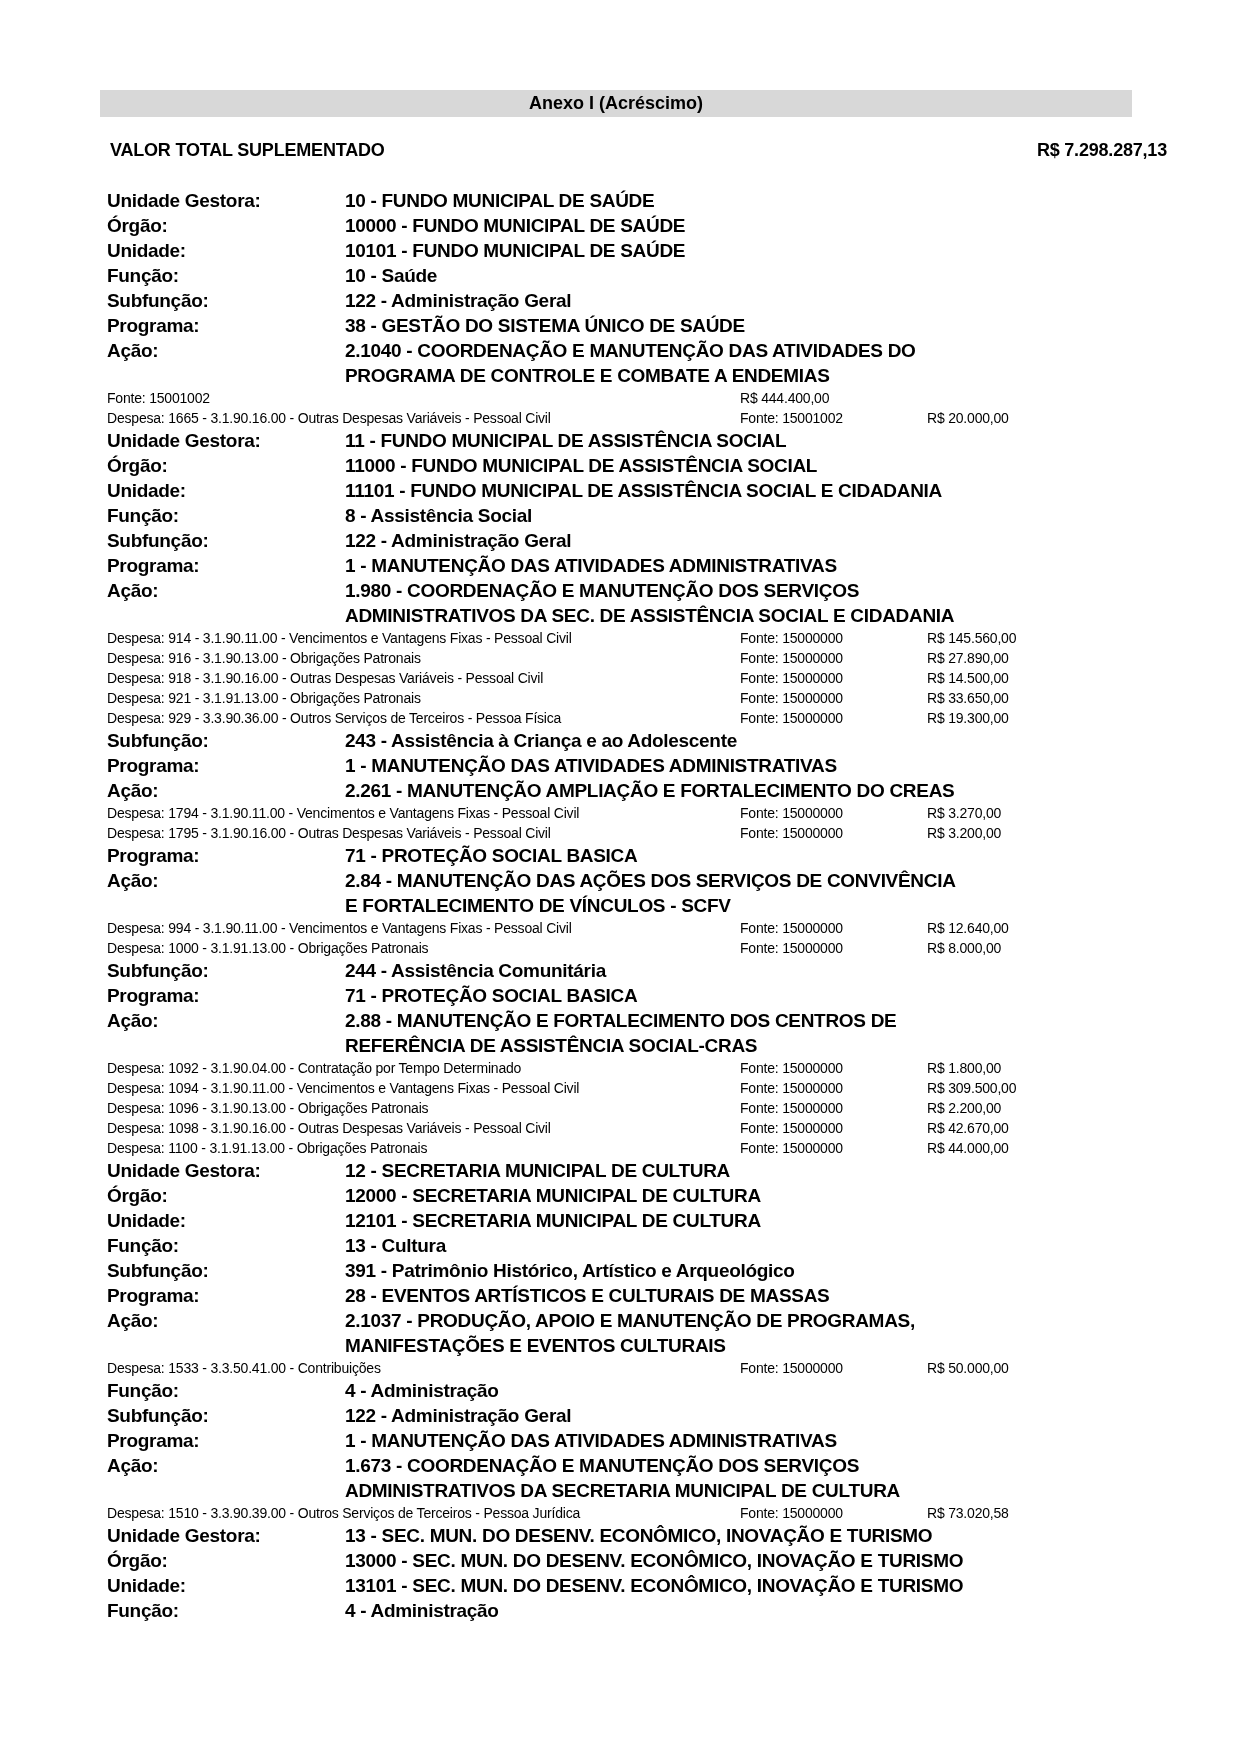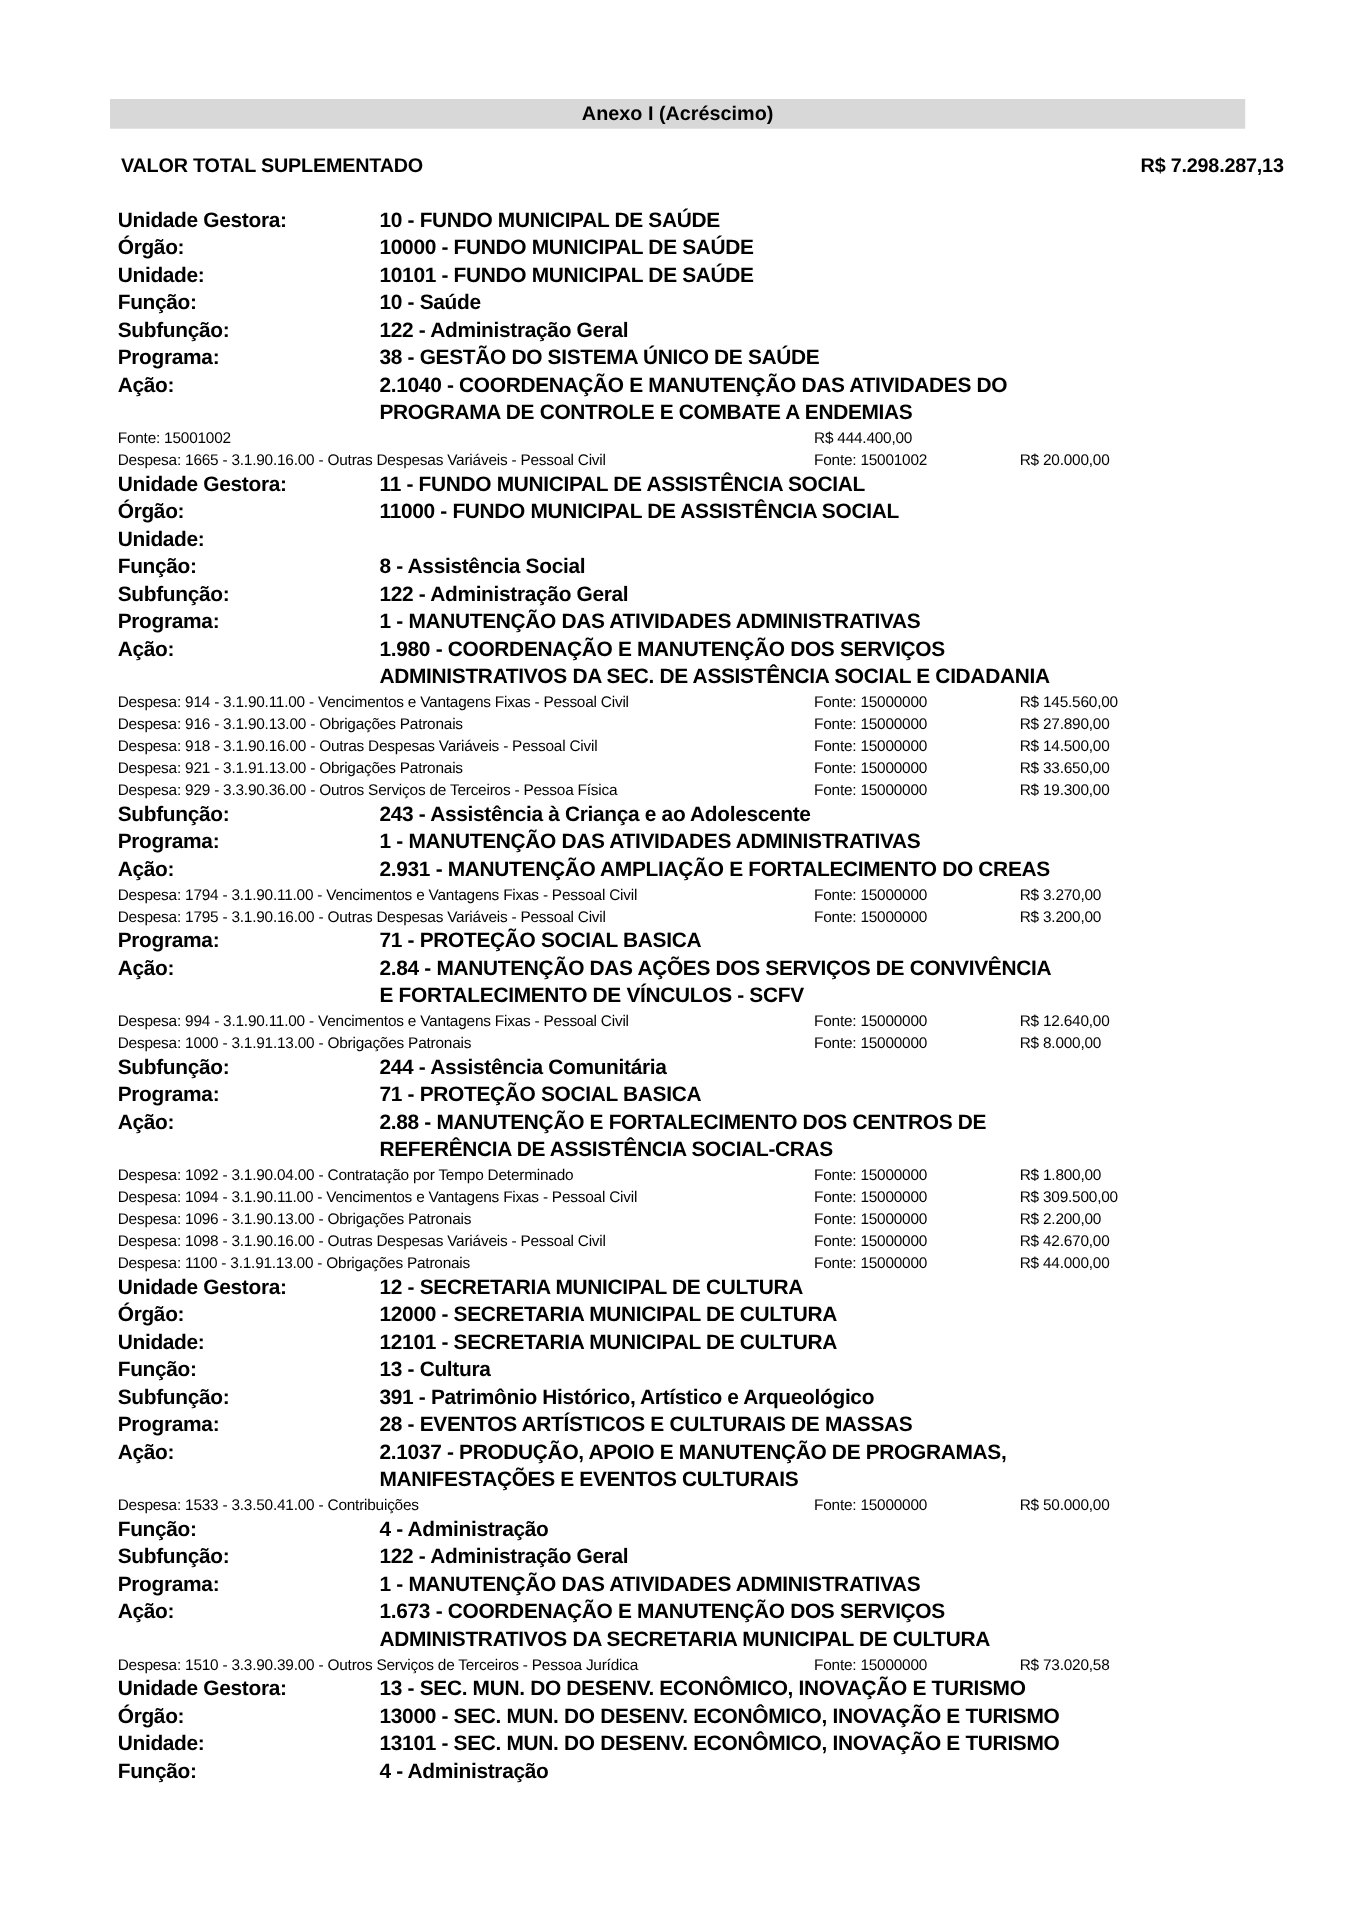--- a/index.html
+++ b/index.html
@@ -113,20 +113,21 @@
       <div class="row-field">
         <span class="label">Unidade Gestora:</span>
         <span class="value">11 - FUNDO MUNICIPAL DE ASSISTÊNCIA SOCIAL</span>
       </div>
       <div class="row-field">
         <span class="label">Órgão:</span>
         <span class="value">11000 - FUNDO MUNICIPAL DE ASSISTÊNCIA SOCIAL</span>
       </div>
       <div class="row-field">
         <span class="label">Unidade:</span>
+        <span class="value">11101 - FUNDO MUNICIPAL DE ASSISTÊNCIA SOCIAL E CIDADANIA</span>
       </div>
       <div class="row-field">
         <span class="label">Função:</span>
         <span class="value">8 - Assistência Social</span>
       </div>
       <div class="row-field">
         <span class="label">Subfunção:</span>
         <span class="value">122 - Administração Geral</span>
       </div>
       <div class="row-field">
@@ -166,21 +167,21 @@
       <div class="row-field">
         <span class="label">Subfunção:</span>
         <span class="value">243 - Assistência à Criança e ao Adolescente</span>
       </div>
       <div class="row-field">
         <span class="label">Programa:</span>
         <span class="value">1 - MANUTENÇÃO DAS ATIVIDADES ADMINISTRATIVAS</span>
       </div>
       <div class="row-field">
         <span class="label">Ação:</span>
-        <span class="value">2.931 - MANUTENÇÃO AMPLIAÇÃO E FORTALECIMENTO DO CREAS</span>
+        <span class="value">2.261 - MANUTENÇÃO AMPLIAÇÃO E FORTALECIMENTO DO CREAS</span>
       </div>
       <div class="row-despesa">
         <span class="desc">Despesa: 1794 - 3.1.90.11.00 - Vencimentos e Vantagens Fixas - Pessoal Civil</span>
         <span class="fonte">Fonte: 15000000</span>
         <span class="amount">R$ 3.270,00</span>
       </div>
       <div class="row-despesa">
         <span class="desc">Despesa: 1795 - 3.1.90.16.00 - Outras Despesas Variáveis - Pessoal Civil</span>
         <span class="fonte">Fonte: 15000000</span>
         <span class="amount">R$ 3.200,00</span>

